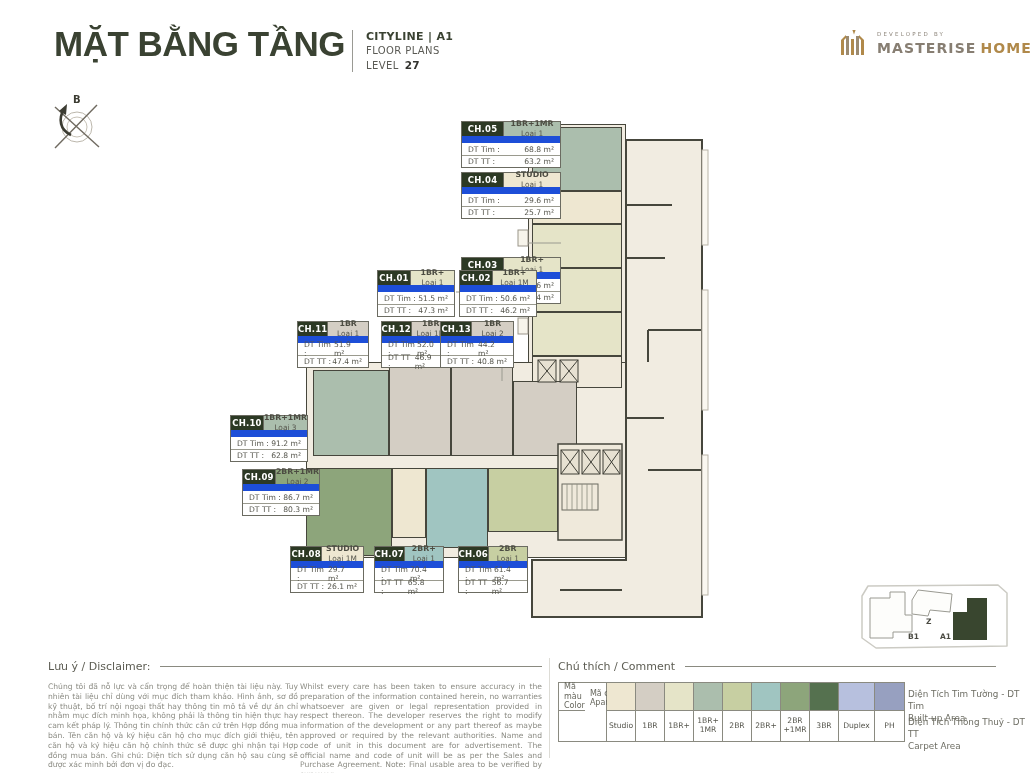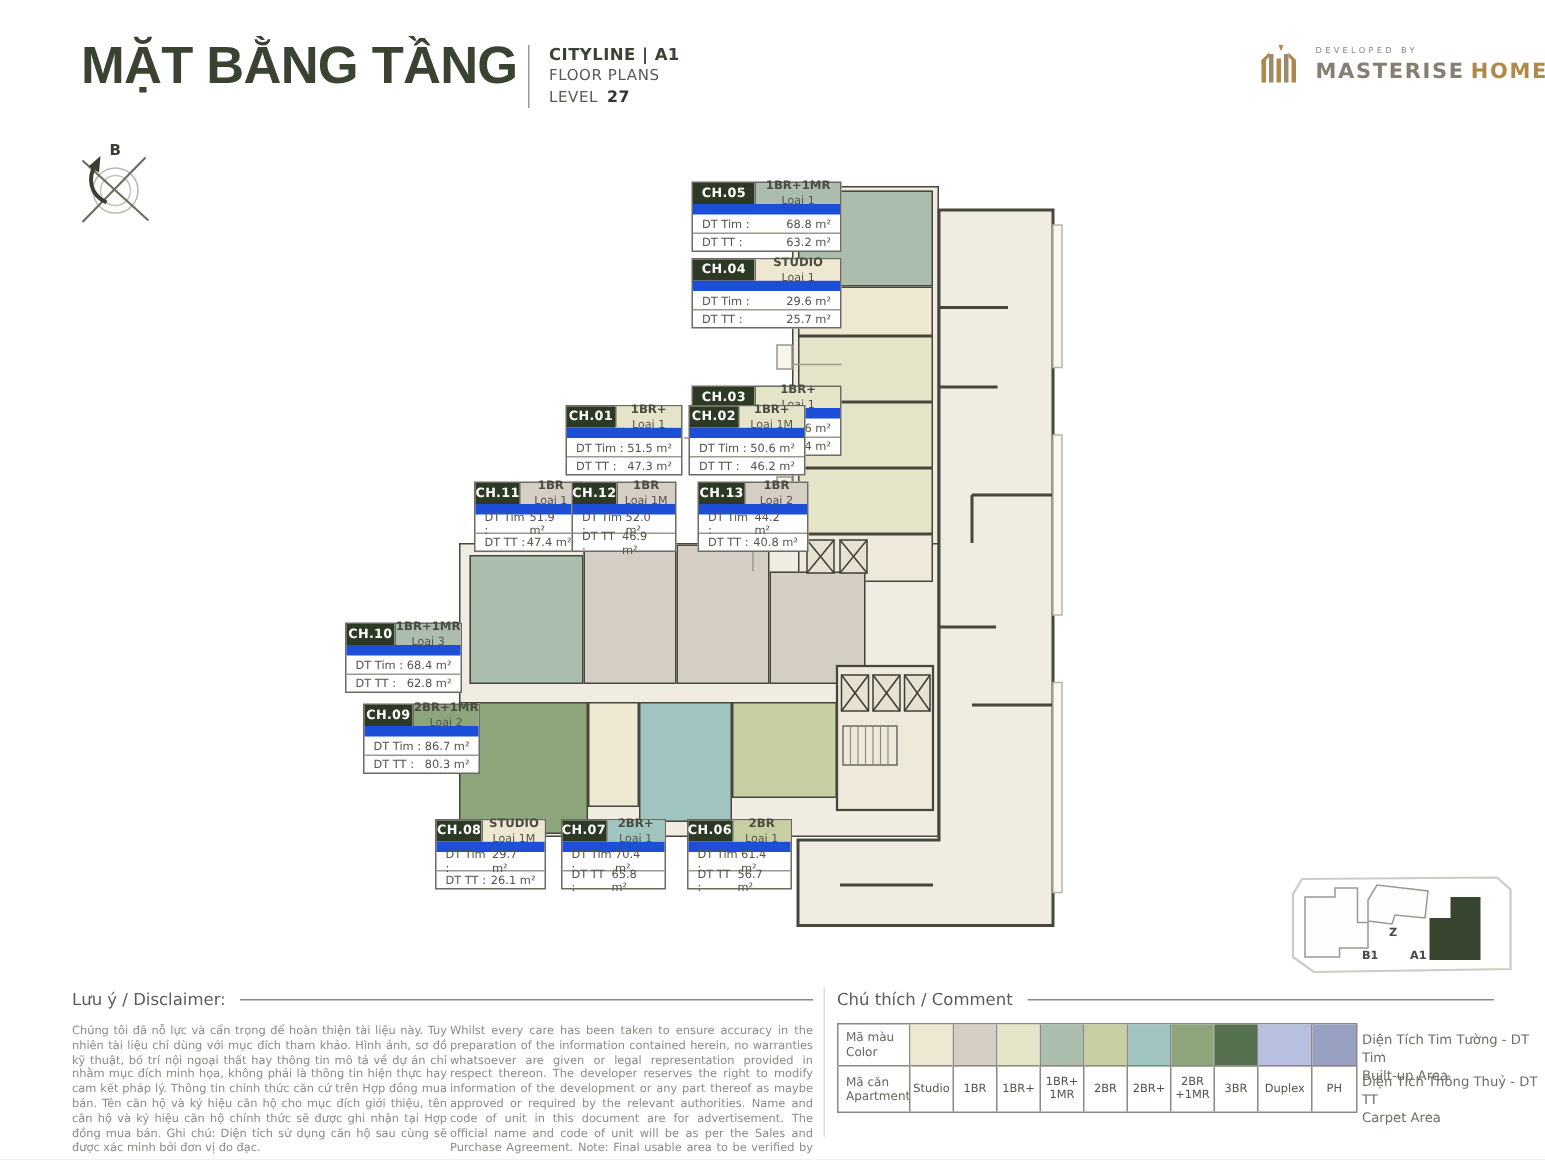--- a/index.html
+++ b/index.html
@@ -39,21 +39,21 @@
   
   .plan-base { position:absolute; background:#f1ece1; border:1.5px solid #46463c; }
   .unit-area { position:absolute; border:1.5px solid #46463c; }
   .svg-overlay { position:absolute; left:0; top:0; pointer-events:none; }
   
   .sec-head { position:absolute; display:flex; align-items:center; font-size:11px; color:#5c5c52; }
   .sec-head .rule { flex:1; border-bottom:1px solid #8a8a80; margin-left:10px; height:0; }
   .disc { position:absolute; font-size:7.6px; line-height:9.8px; text-align:justify; color:#8c8c84; }
   .vdiv { position:absolute; border-left:1px solid #dddcd6; }
   .legend-table { position:absolute; display:flex; border:1px solid #8a8a80; background:#fff; z-index:4; }
-  .lg-labelcol { width:48px; border-right:1px solid #8a8a80; display:flex; flex-direction:column; }
+  .lg-labelcol { width:48px; border-right:1px solid #8a8a80; display:flex; flex-direction:row; }
   .lg-labelcol .cell { padding-left:5px; display:flex; flex-direction:column; justify-content:center;
                        font-size:8px; line-height:9.5px; color:#66665c; }
   .lg-labelcol .cell.c1 { height:28px; border-bottom:1px solid #8a8a80; }
   .lg-labelcol .cell.c2 { height:30px; }
   .lg-col { width:29px; border-right:1px solid #8a8a80; display:flex; flex-direction:column; }
   .lg-col:last-child { border-right:none; }
   .lg-swatch { height:28px; border-bottom:1px solid #8a8a80; }
   .lg-name { height:30px; display:flex; align-items:center; justify-content:center; text-align:center;
              font-size:7.6px; line-height:8.6px; color:#55554c; white-space:pre-line; }
   .legend-note { position:absolute; font-size:8.8px; line-height:12px; color:#6e6e64; }
@@ -275,21 +275,21 @@
     <div class="ulabel-row">
         <span>DT Tim :</span>
         <span>50.6 m²</span>
       </div>
     <div class="ulabel-row">
         <span>DT TT :</span>
         <span>46.2 m²</span>
       </div>
   </div>
 
-  <div class="ulabel" style="left:297px; top:321px; width:72px;margin-left:19px;">
+  <div class="ulabel" style="left:297px; top:321px; width:72px;">
     <div class="ulabel-head">
         <div class="ulabel-id">CH.11</div>
       <div class="ulabel-type" style="background-color: rgb(212, 206, 196);">
           <div class="t1">1BR</div>
           <div class="t2">Loại 1</div>
         </div>
       </div>
     <div class="ulabel-row">
         <span>DT Tim :</span>
         <span>51.9 m²</span>
@@ -311,21 +311,21 @@
     <div class="ulabel-row">
         <span>DT Tim :</span>
         <span>52.0 m²</span>
       </div>
     <div class="ulabel-row">
         <span>DT TT :</span>
         <span>46.9 m²</span>
       </div>
   </div>
 
-  <div class="ulabel" style="left:465px; top:321px; width:74px;">
+  <div class="ulabel" style="left:440px; top:321px; width:74px;">
     <div class="ulabel-head">
         <div class="ulabel-id">CH.13</div>
       <div class="ulabel-type" style="background-color: rgb(212, 206, 196);">
           <div class="t1">1BR</div>
           <div class="t2">Loại 2</div>
         </div>
       </div>
     <div class="ulabel-row">
         <span>DT Tim :</span>
         <span>44.2 m²</span>
@@ -339,21 +339,21 @@
   <div class="ulabel" style="left:230px; top:391px; width:78px;margin-top:24px;">
     <div class="ulabel-head">
         <div class="ulabel-id">CH.10</div>
       <div class="ulabel-type" style="background-color: rgb(171, 190, 173);">
           <div class="t1">1BR+1MR</div>
           <div class="t2">Loại 3</div>
         </div>
       </div>
     <div class="ulabel-row">
         <span>DT Tim :</span>
-        <span>68.4 m²</span>
+        <span>91.2 m²</span>
       </div>
     <div class="ulabel-row">
         <span>DT TT :</span>
         <span>62.8 m²</span>
       </div>
   </div>
 
   <div class="ulabel" style="left:242px; top:469px; width:78px;">
     <div class="ulabel-head">
         <div class="ulabel-id">CH.09</div>

